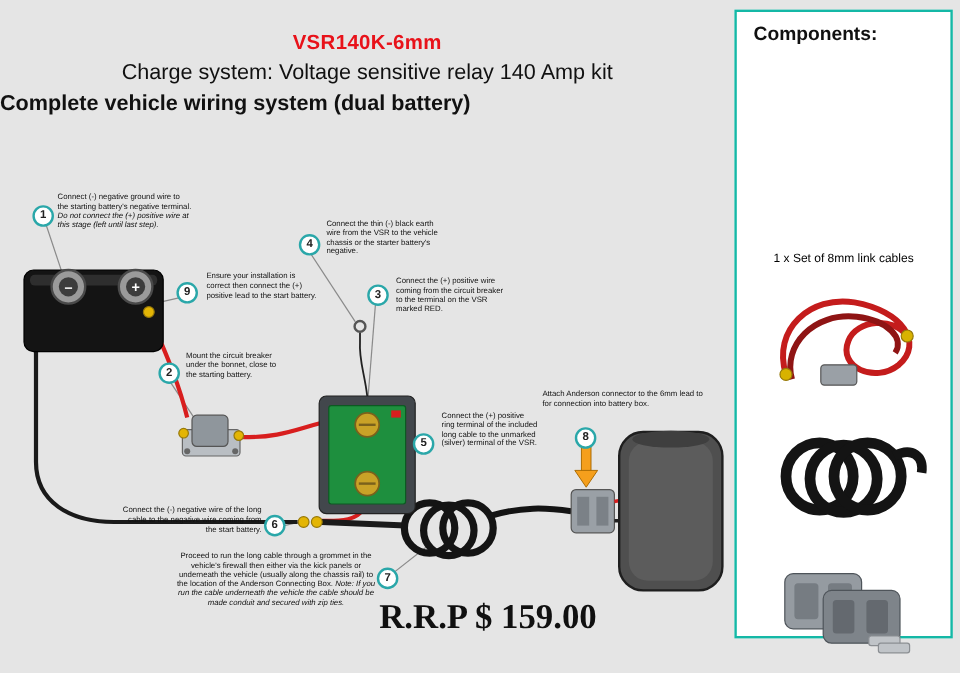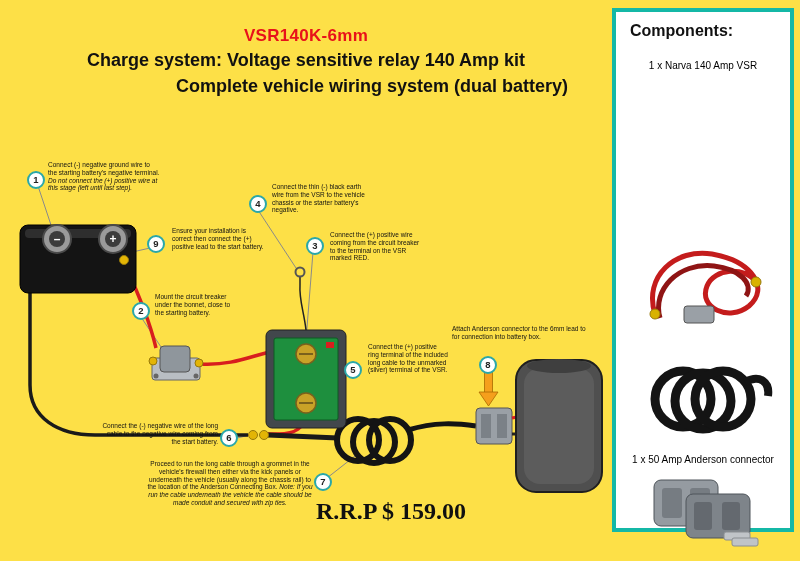--- a/index.html
+++ b/index.html
@@ -1,33 +1,33 @@
 <!DOCTYPE html>
 <html><head>
 <meta charset="utf-8">
 <style>
   *{margin:0;padding:0;box-sizing:border-box}
   html,body{background:#fff}
-  .page{position:relative;width:800px;height:561px;background:#fde047;overflow:hidden;
+  .page{position:relative;width:800px;height:561px;background:#e5e5e5;overflow:hidden;
         font-family:"Liberation Sans",sans-serif;color:#111}
   .hdr-model{position:absolute;left:0;top:26px;width:612px;text-align:center;
              font-size:17px;font-weight:bold;color:#e8121a;letter-spacing:.3px}
-  .hdr-1{position:absolute;left:0;top:50px;width:612px;text-align:center;font-size:18px;font-weight:bold}
-  .hdr-2{position:absolute;left:0;top:76px;width:568px;text-align:right;font-size:18px;font-weight:bold}
+  .hdr-1{position:absolute;left:0;top:50px;width:612px;text-align:center;font-size:18px;font-weight:normal}
+  .hdr-2{position:absolute;left:0;top:76px;width:568px;text-align:left;font-size:18px;font-weight:bold}
   .price{position:absolute;left:316px;top:498px;font-family:"Liberation Serif",serif;
-         font-size:24px;font-weight:bold;color:#101010}
+         font-size:29px;font-weight:bold;color:#101010}
   svg.diag{position:absolute;left:0;top:140px}
   
   .co{position:absolute;width:18px;height:18px;border:2px solid #2aa7a9;border-radius:50%;
       background:#fff;text-align:center;font-size:9.5px;font-weight:bold;line-height:14px;color:#222;z-index:4}
   
   .ct{position:absolute;font-size:6.5px;line-height:1.2;color:#111;z-index:3}
   .ct .note{font-style:italic}
   
-  .panel{position:absolute;left:612px;top:8px;width:182px;height:524px;border:4px solid #14b8a6;background:#fff}
+  .panel{position:absolute;left:612px;top:8px;width:182px;height:524px;border:2px solid #14b8a6;background:#fff}
   .panel-h{position:absolute;left:14px;top:10px;font-size:16px;font-weight:bold}
   .pl{position:absolute;left:0;width:100%;text-align:center;font-size:10px;color:#000}
   .pimg{position:absolute;left:50%;transform:translateX(-50%)}
 </style>
 </head>
 <body>
 
 <div class="page">
 
   <div class="hdr-model">VSR140K-6mm</div>
@@ -161,42 +161,41 @@
   </div>
   <div class="ct" style="left:452px;top:325px;width:140px">
     <span>Attach Anderson connector to the 6mm lead to for connection into battery box.</span>
   </div>
 
   <div class="price">R.R.P $ 159.00</div>
 
   <div class="panel">
     <div class="panel-h">Components:</div>
 
-    <div class="pl" style="top:48px">1 x Narva 140 Amp VSR</div>
-
+
+    <div class="pl" style="top:200px">1 x Set of 8mm link cables</div>
     <div class="pimg" style="top:214px">
       <svg width="150" height="108" viewBox="0 0 150 108">
         <path d="M 27,88 C 15,50 48,22 84,28 C 124,35 142,62 121,80 C 101,96 70,82 79,60 C 86,42 117,40 128,56" fill="none" stroke="#c41c1c" stroke-width="5"></path>
         <path d="M 32,92 C 24,64 50,36 86,40 C 112,43 126,58 118,70" fill="none" stroke="#8f1414" stroke-width="5"></path>
         <rect x="56" y="80" width="30" height="17" rx="3" fill="#9aa0a6" stroke="#555"></rect>
         <circle cx="27" cy="88" r="5" fill="#d8b200" stroke="#97790a"></circle>
         <circle cx="128" cy="56" r="5" fill="#d8b200" stroke="#97790a"></circle>
       </svg>
     </div>
 
     <div class="pimg" style="top:342px">
       <svg width="150" height="88" viewBox="0 0 150 88">
         <circle cx="55" cy="45" r="28" fill="none" stroke="#141414" stroke-width="9"></circle>
         <circle cx="75" cy="47" r="28" fill="none" stroke="#141414" stroke-width="9"></circle>
         <circle cx="95" cy="45" r="28" fill="none" stroke="#141414" stroke-width="9"></circle>
         <path d="M 117,28 C 132,20 142,28 140,42" fill="none" stroke="#141414" stroke-width="8"></path>
       </svg>
     </div>
 
-    <div class="pl" style="top:442px">1 x 50 Amp Anderson connector</div>
     <div class="pimg" style="top:456px">
       <svg width="150" height="80" viewBox="0 0 150 80">
         <rect x="26" y="12" width="64" height="46" rx="7" fill="#959ba1" stroke="#4e545a"></rect>
         <rect x="34" y="20" width="20" height="30" rx="3" fill="#767c82"></rect>
         <rect x="62" y="20" width="20" height="30" rx="3" fill="#767c82"></rect>
         <rect x="58" y="26" width="64" height="44" rx="7" fill="#7e848a" stroke="#4e545a"></rect>
         <rect x="66" y="34" width="18" height="28" rx="3" fill="#64696f"></rect>
         <rect x="94" y="34" width="18" height="28" rx="3" fill="#64696f"></rect>
         <rect x="96" y="64" width="26" height="8" rx="2" fill="#c0c4c8" stroke="#8a8e92"></rect>
         <rect x="104" y="70" width="26" height="8" rx="2" fill="#c0c4c8" stroke="#8a8e92"></rect>

